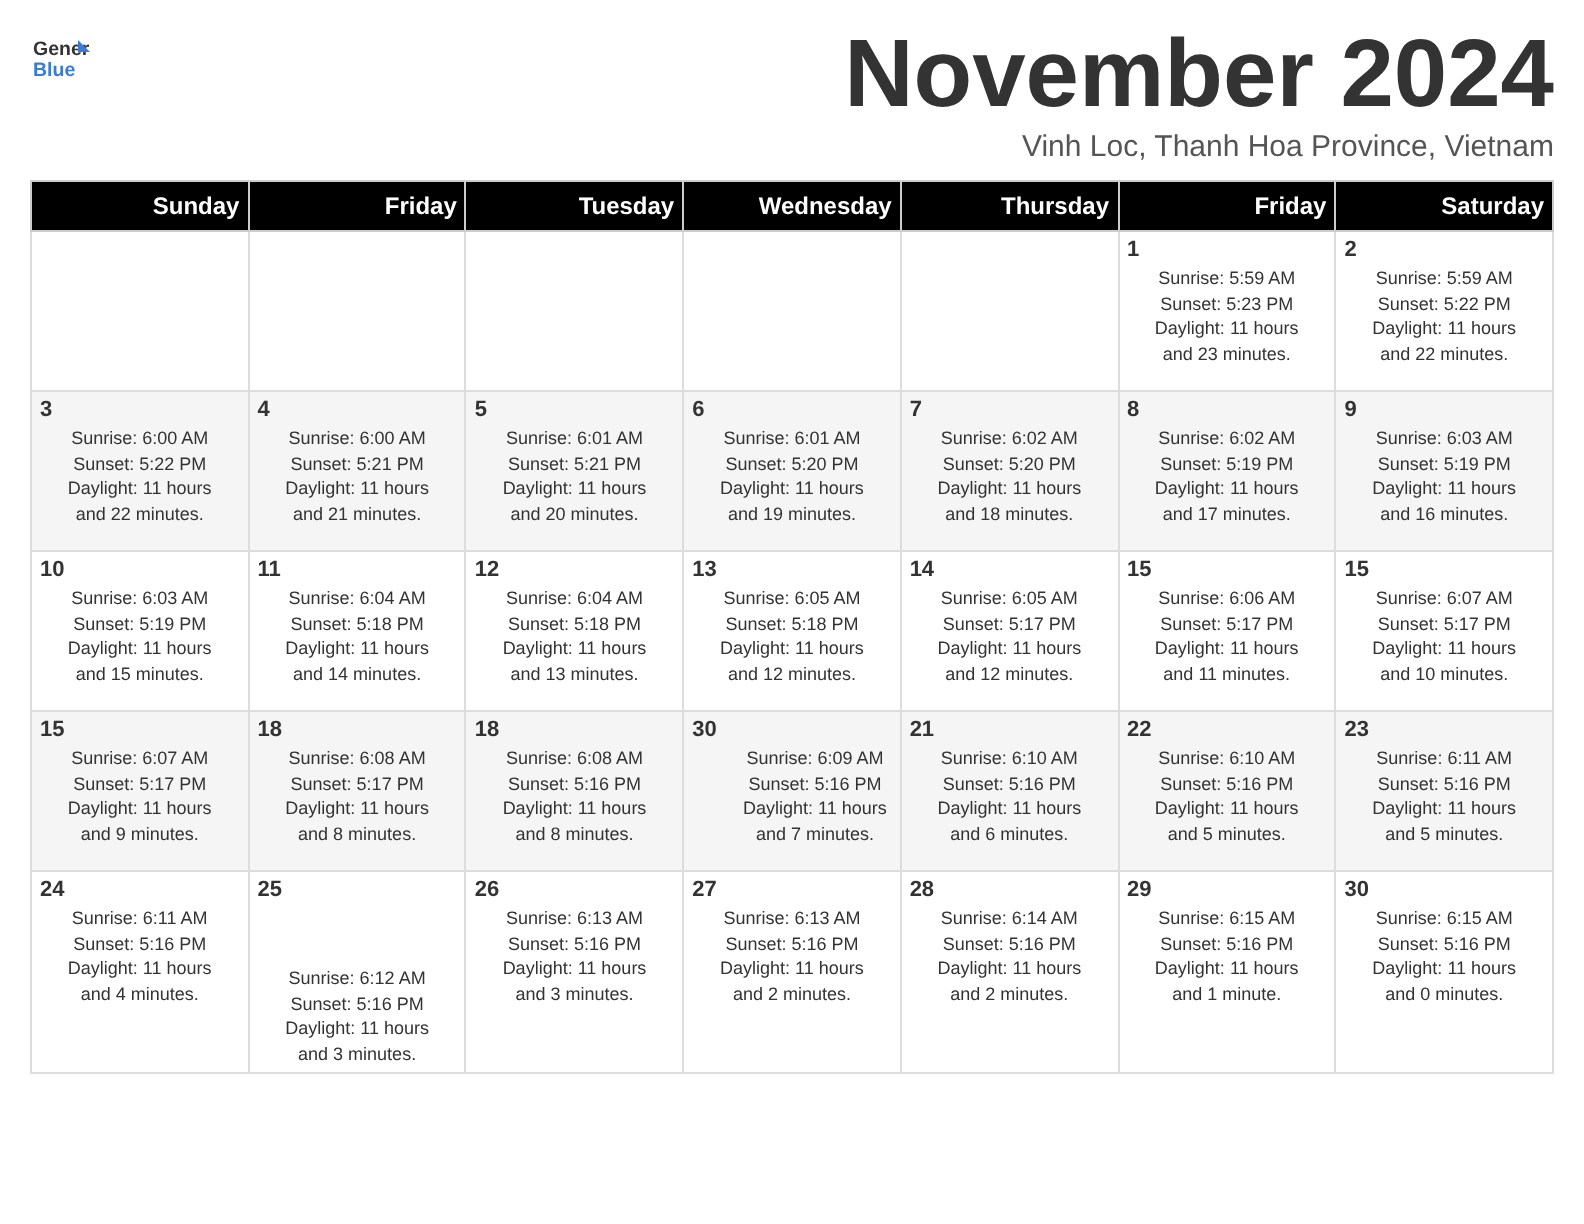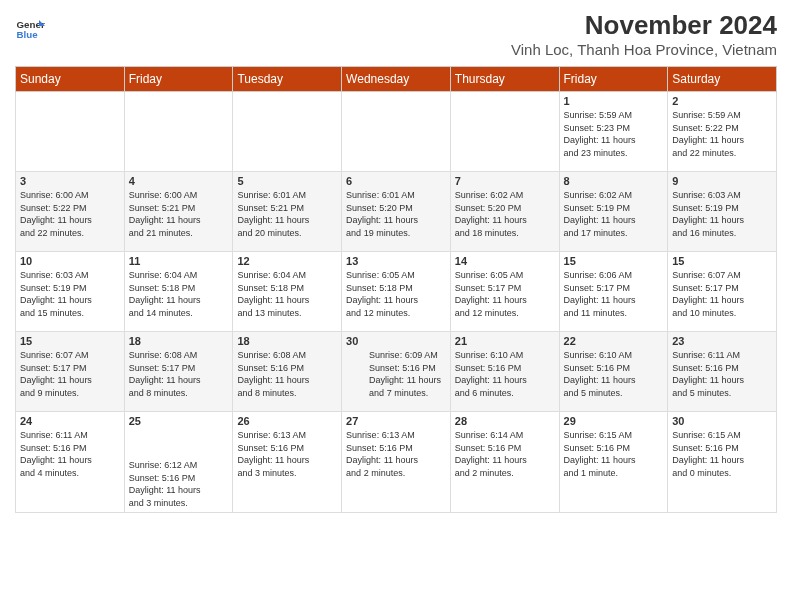--- a/index.html
+++ b/index.html
@@ -23,40 +23,40 @@
     }
     .logo-icon {
       width: 30px;
       height: 30px;
       margin-right: 4px;
     }
     .title-area {
       text-align: right;
     }
     .month-title {
-      font-size: 26px;
+      font-size: 48px;
       font-weight: bold;
       color: #333;
     }
     .location-title {
       font-size: 15px;
       color: #555;
     }
     .calendar-table {
       width: 100%;
       border-collapse: collapse;
       table-layout: fixed;
     }
     .calendar-table th {
-      background-color: #c2410c;
+      background-color: #000000;
       color: white;
       font-size: 12px;
-      font-weight: normal;
+      font-weight: bold;
       padding: 5px 4px;
-      text-align: left;
+      text-align: right;
       border: 1px solid #ccc;
     }
     .calendar-table td {
       vertical-align: top;
       border: 1px solid #ddd;
       padding: 3px 4px;
       font-size: 9.5px;
       color: #333;
       height: 80px;
       background: #fff;
@@ -70,20 +70,21 @@
     .day-number {
       font-size: 11px;
       font-weight: bold;
       display: block;
       margin-bottom: 2px;
     }
     .day-info {
       font-size: 9px;
       line-height: 1.4;
       color: #333;
+      text-align: center;
     }
     .empty-cell {
       background: #f9f9f9;
     }
   </style>
 </head>
 <body>
 
 <div class="header-area">
   <div class="logo">

